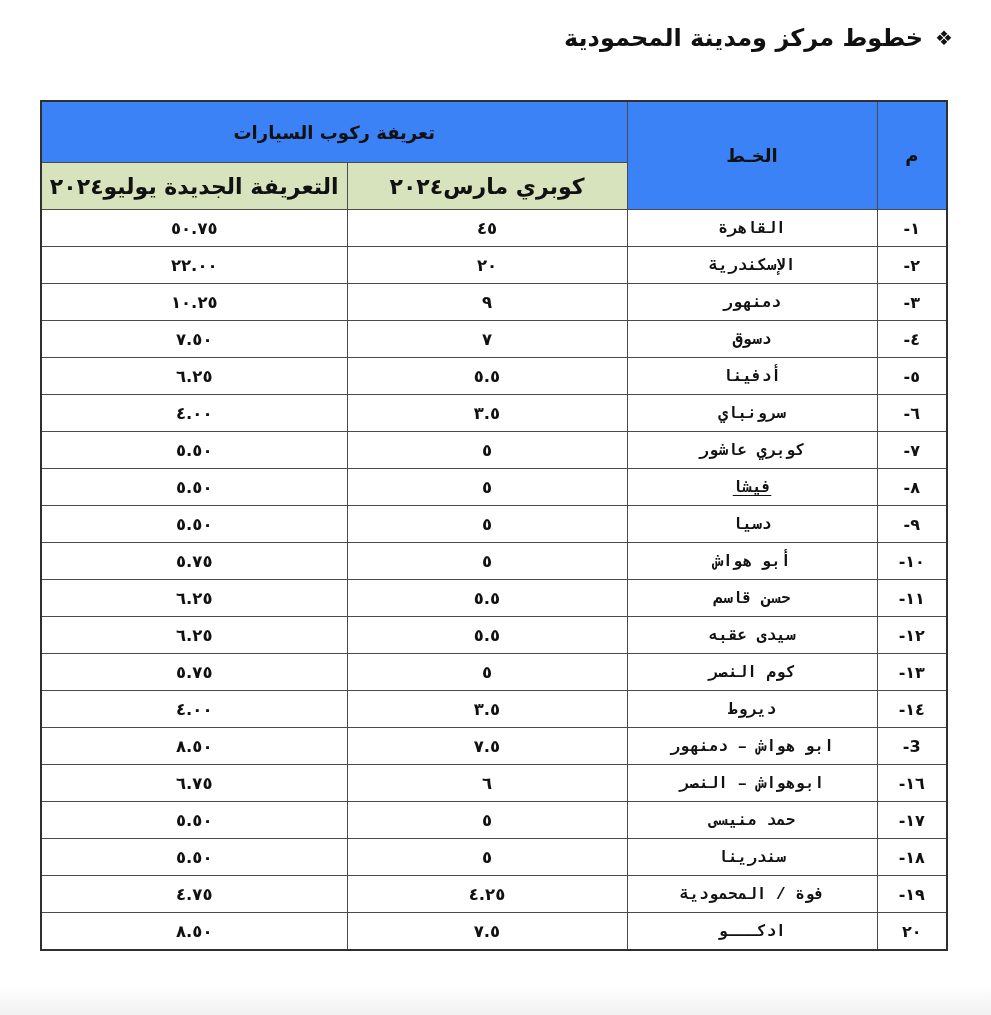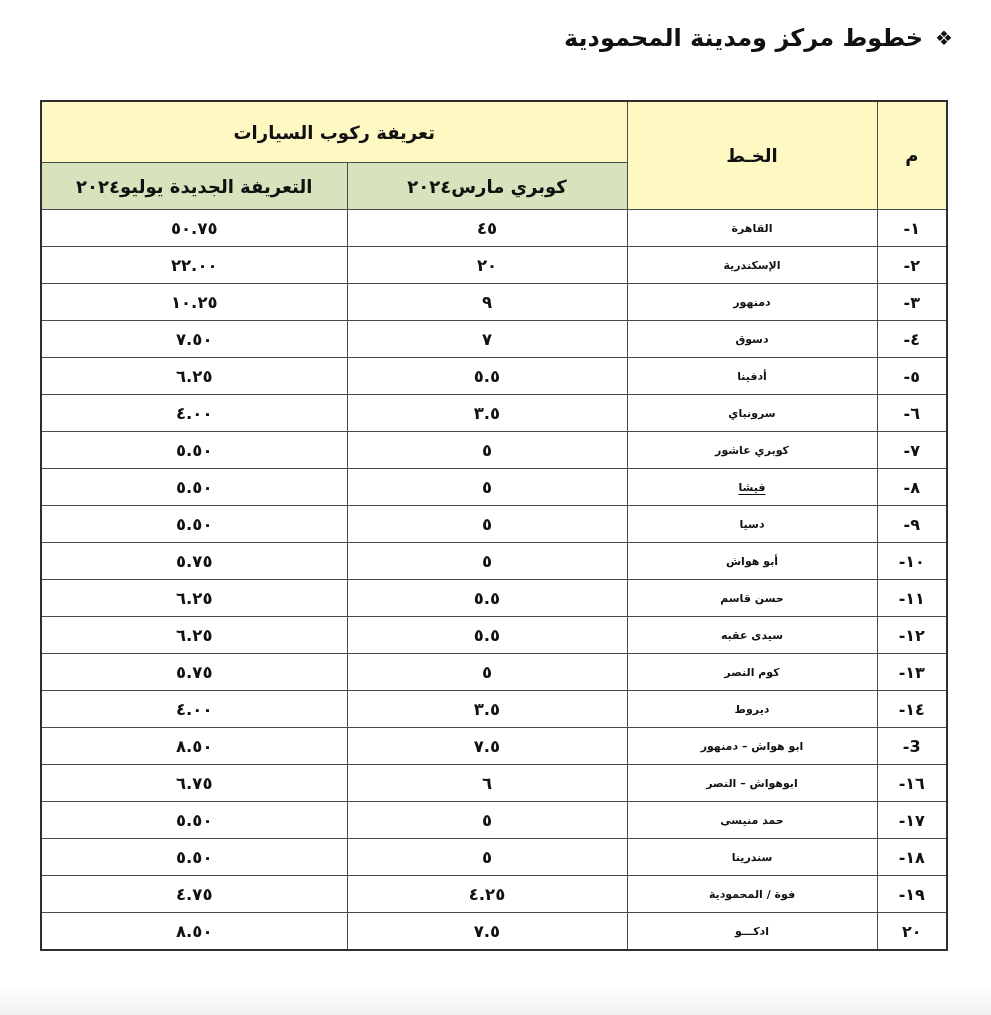--- a/index.html
+++ b/index.html
@@ -50,26 +50,26 @@
   table.fares th, table.fares td {
     border: 1px solid #4a4a4a;
     text-align: center;
     vertical-align: middle;
     font-weight: bold;
     padding: 0 4px;
     overflow: hidden;
     white-space: nowrap;
   }
   table.fares { border: 2px solid #2f2f2f; }
-  tr.head-top th { height: 60px; font-size: 18px; background: #fef9c3; margin-top: 12px; }
-  tr.head-sub th { height: 46px; font-size: 18px; }
+  tr.head-top th { height: 60px; font-size: 18px; background: #3b82f6; margin-top: 12px; }
+  tr.head-sub th { height: 46px; font-size: 22px; }
   tr.head-top th.merged { font-size: 18px; }
   tr.data-row td { height: 36px; font-size: 16.5px; }
   tr.data-row td.cell-serial { font-size: 16px; }
-  tr.data-row td.cell-line { font-size: 11px; }
+  tr.data-row td.cell-line { font-size: 16px; font-family: Liberation Mono, monospace; }
   .green { background: var(--header-green, #d6e3bc); }
   .u { text-decoration: underline; text-underline-offset: 3px; }
   
   .scan-shade {
     position: absolute;
     left: 0; right: 0; bottom: 0;
     height: 30px;
     background: linear-gradient(0deg, rgba(180,180,180,0.18), rgba(255,255,255,0));
     pointer-events: none;
   }

